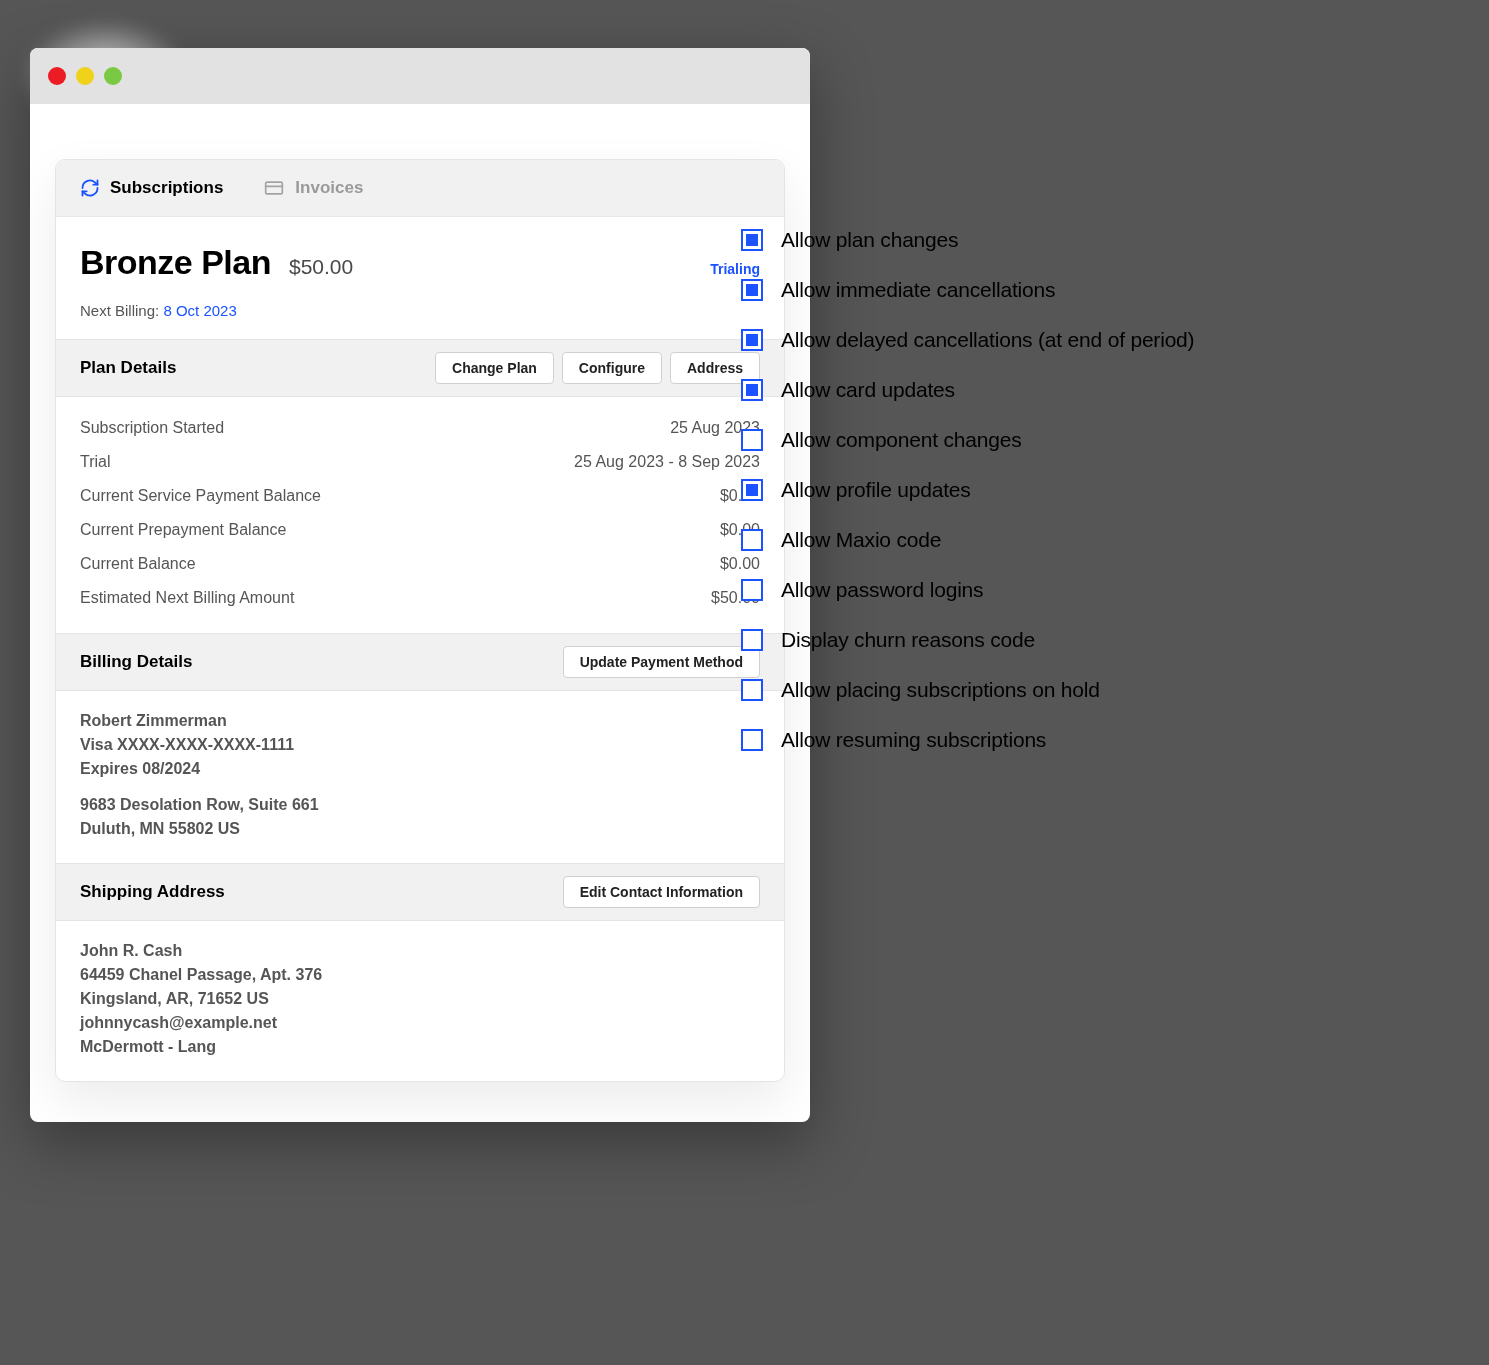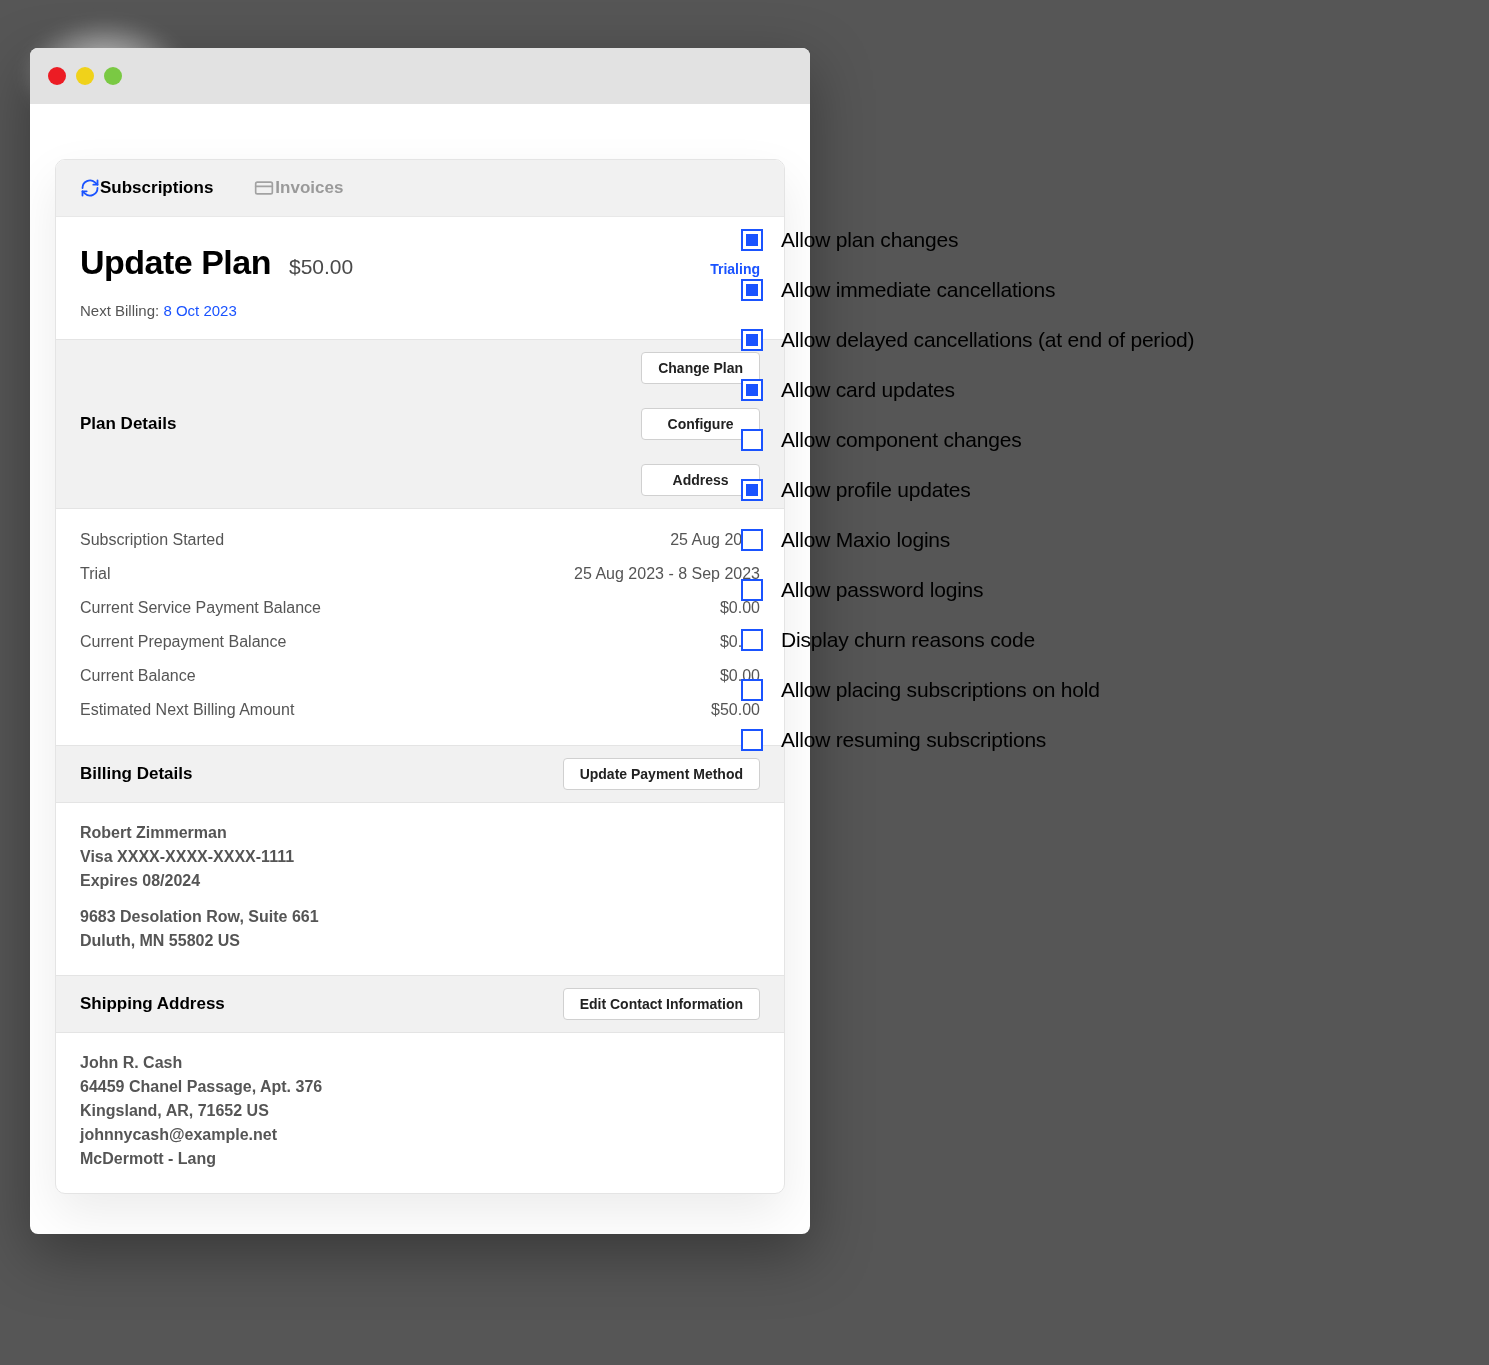--- a/index.html
+++ b/index.html
@@ -66,21 +66,21 @@
   .tabs {
     background: #f1f1f1;
     display: flex;
     align-items: center;
     gap: 40px;
     padding: 18px 24px;
   }
   .tab {
     display: flex;
     align-items: center;
-    gap: 0;
+    gap: 10px;
     font-size: 17px;
     font-weight: 600;
     color: #9a9a9a;
     cursor: pointer;
   }
   .tab.active { color: #000; }
   .tab .icon { display: inline-flex; }
   .tab.active .icon svg { stroke: #1a53ff; }
   .tab .icon svg { stroke: #a2a2a2; }
 
@@ -127,22 +127,21 @@
     align-items: center;
     justify-content: space-between;
     padding: 12px 24px;
   }
   .section-title {
     font-size: 17px;
     font-weight: 700;
   }
   .section-actions {
     display: flex;
-    gap: 24px;
-    flex-direction: column;
+    gap: 8px;
   }
   .btn {
     background: #fff;
     border: 1px solid #d0d0d0;
     border-radius: 4px;
     padding: 7px 16px;
     font-size: 14px;
     font-weight: 600;
     color: #222;
     cursor: pointer;
@@ -242,21 +241,21 @@
                 <line x1="2" y1="10" x2="22" y2="10"></line>
               </svg>
           </span>
           <span>Invoices</span>
         </div>
       </div>
 
       <div class="plan-header">
         <div class="plan-header-row">
           <div class="plan-title-group">
-            <span class="plan-name">Update Plan</span>
+            <span class="plan-name">Bronze Plan</span>
             <span class="plan-price">$50.00</span>
           </div>
           <span class="plan-status">Trialing</span>
         </div>
         <div class="next-billing">
           <span>Next Billing:</span>
           <span> </span>
           <span class="date">8 Oct 2023</span>
         </div>
       </div>
@@ -352,21 +351,21 @@
     <div class="setting-row">
       <span class="checkbox"></span>
       <span class="setting-label">Allow component changes</span>
     </div>
     <div class="setting-row">
       <span class="checkbox checked"></span>
       <span class="setting-label">Allow profile updates</span>
     </div>
     <div class="setting-row">
       <span class="checkbox"></span>
-      <span class="setting-label">Allow Maxio logins</span>
+      <span class="setting-label">Allow Maxio code</span>
     </div>
     <div class="setting-row">
       <span class="checkbox"></span>
       <span class="setting-label">Allow password logins</span>
     </div>
     <div class="setting-row">
       <span class="checkbox"></span>
       <span class="setting-label">Display churn reasons code</span>
     </div>
     <div class="setting-row">

